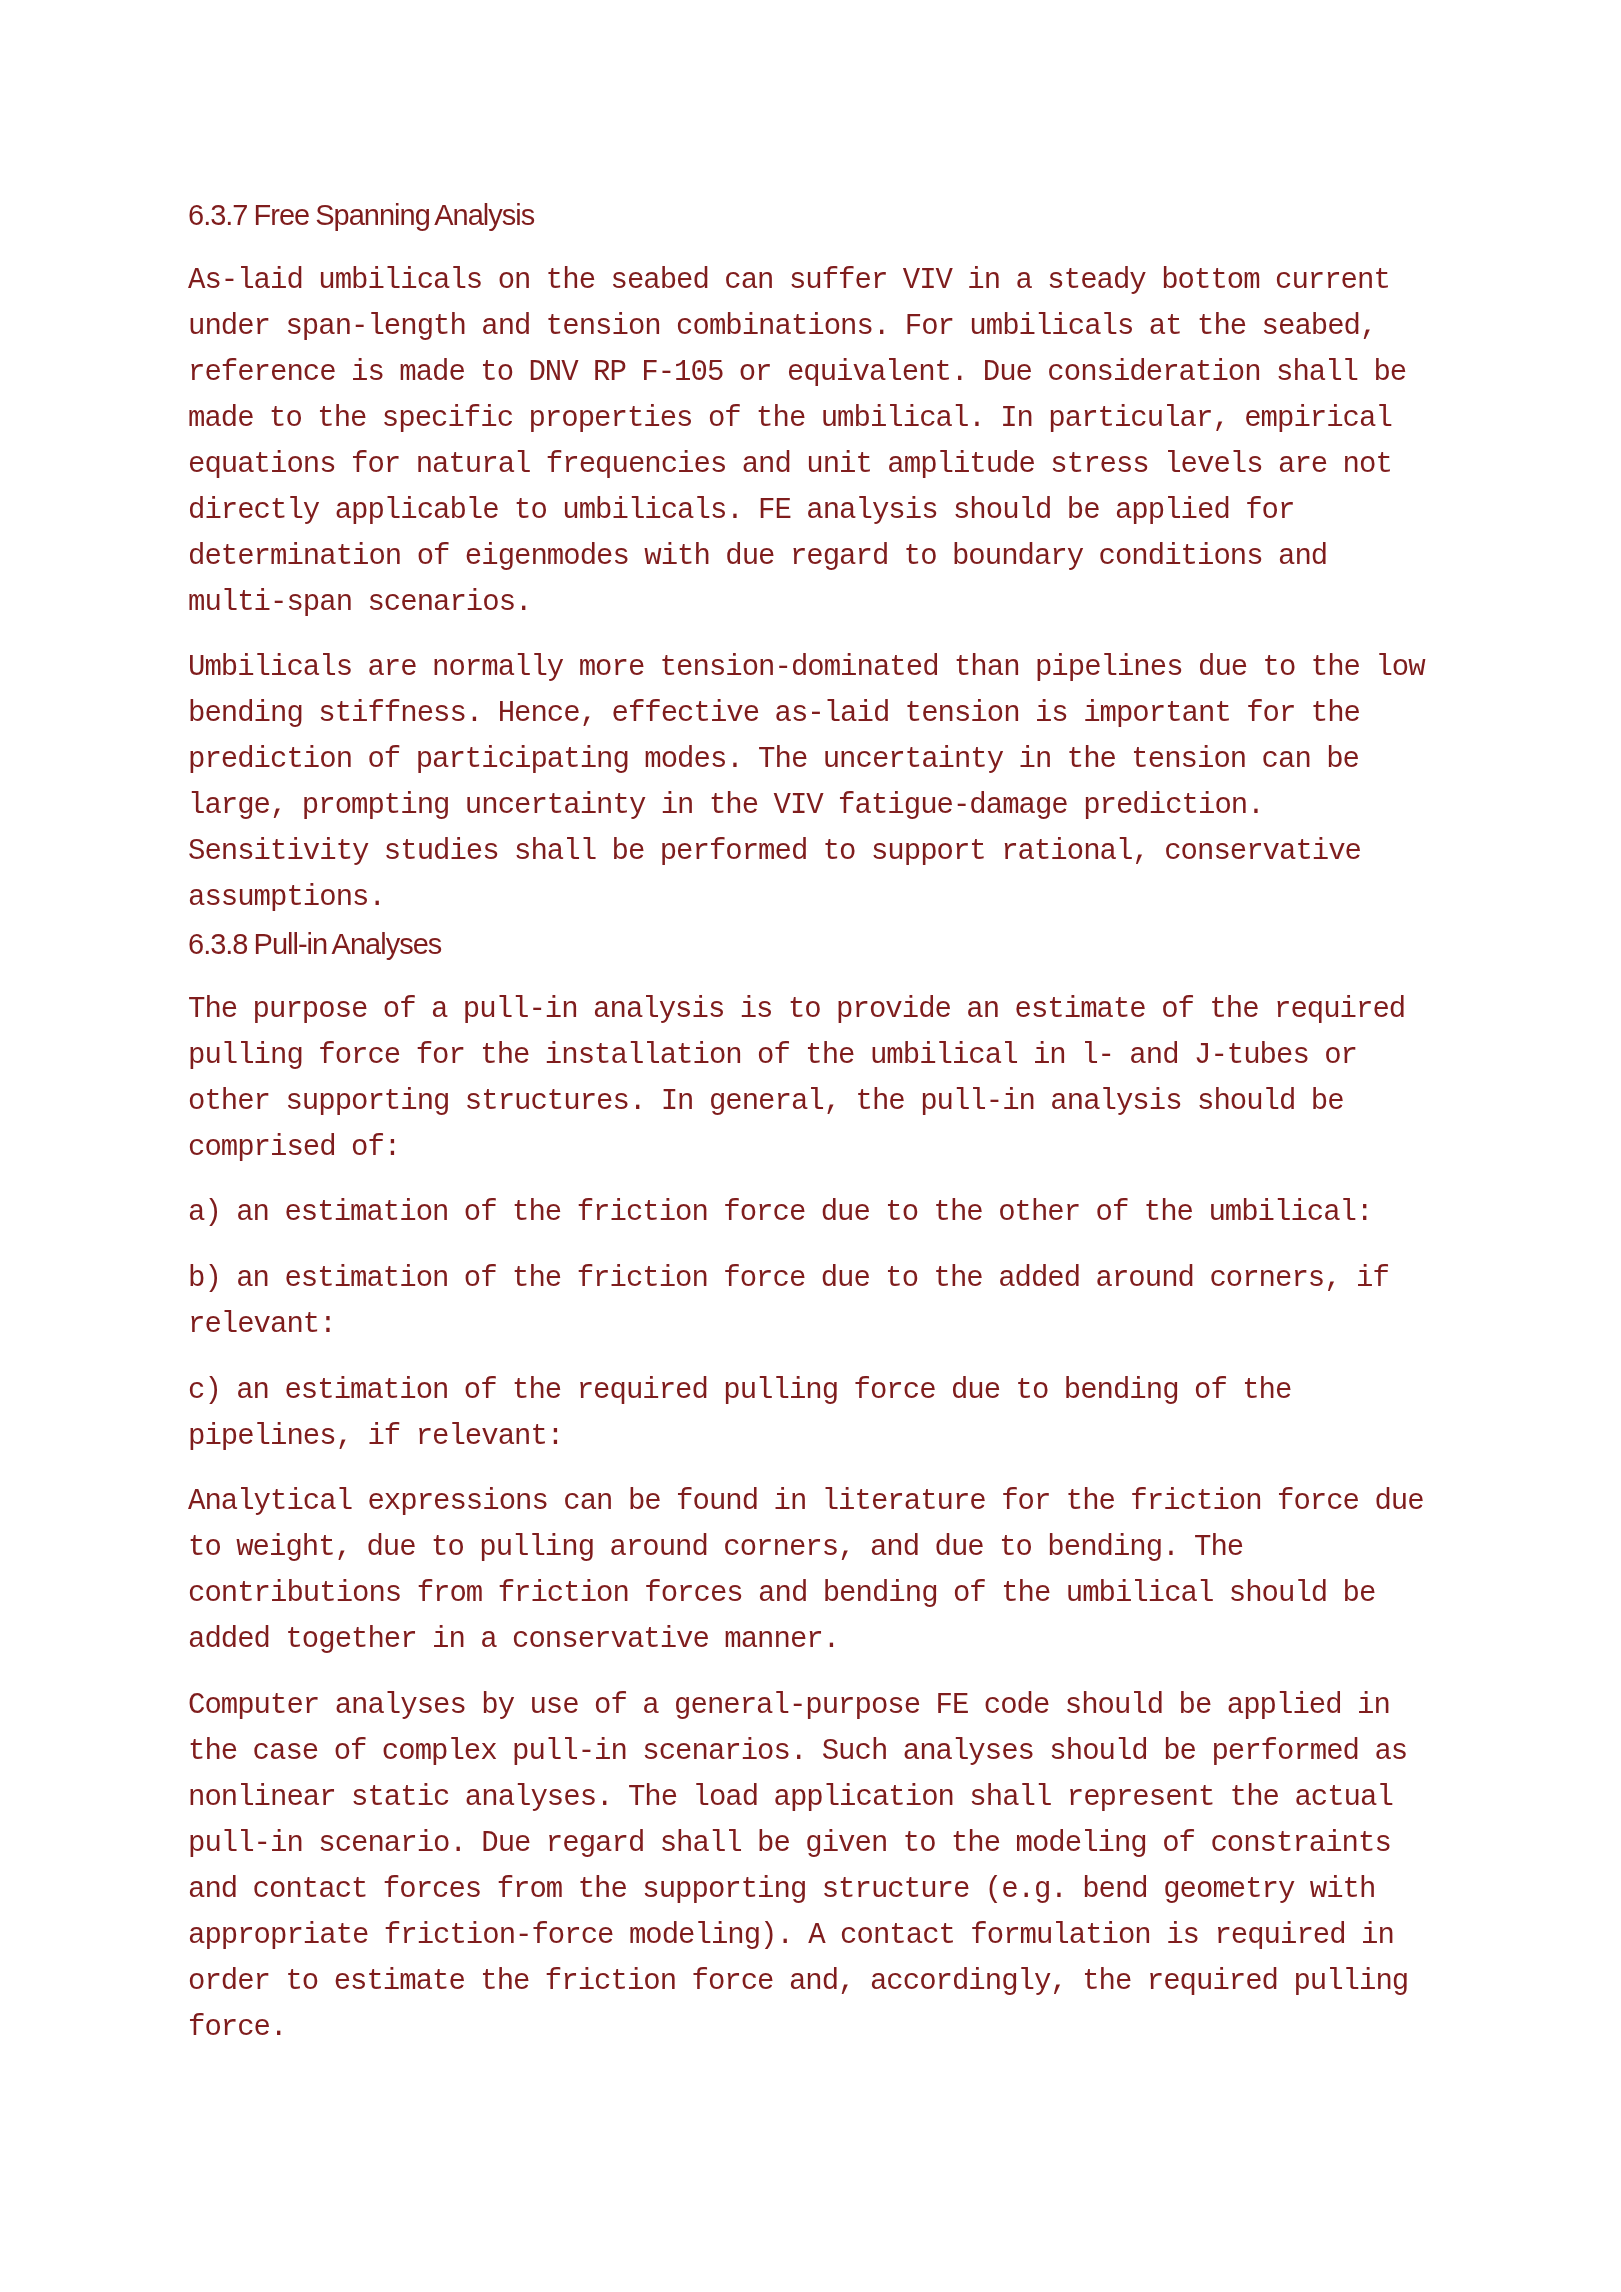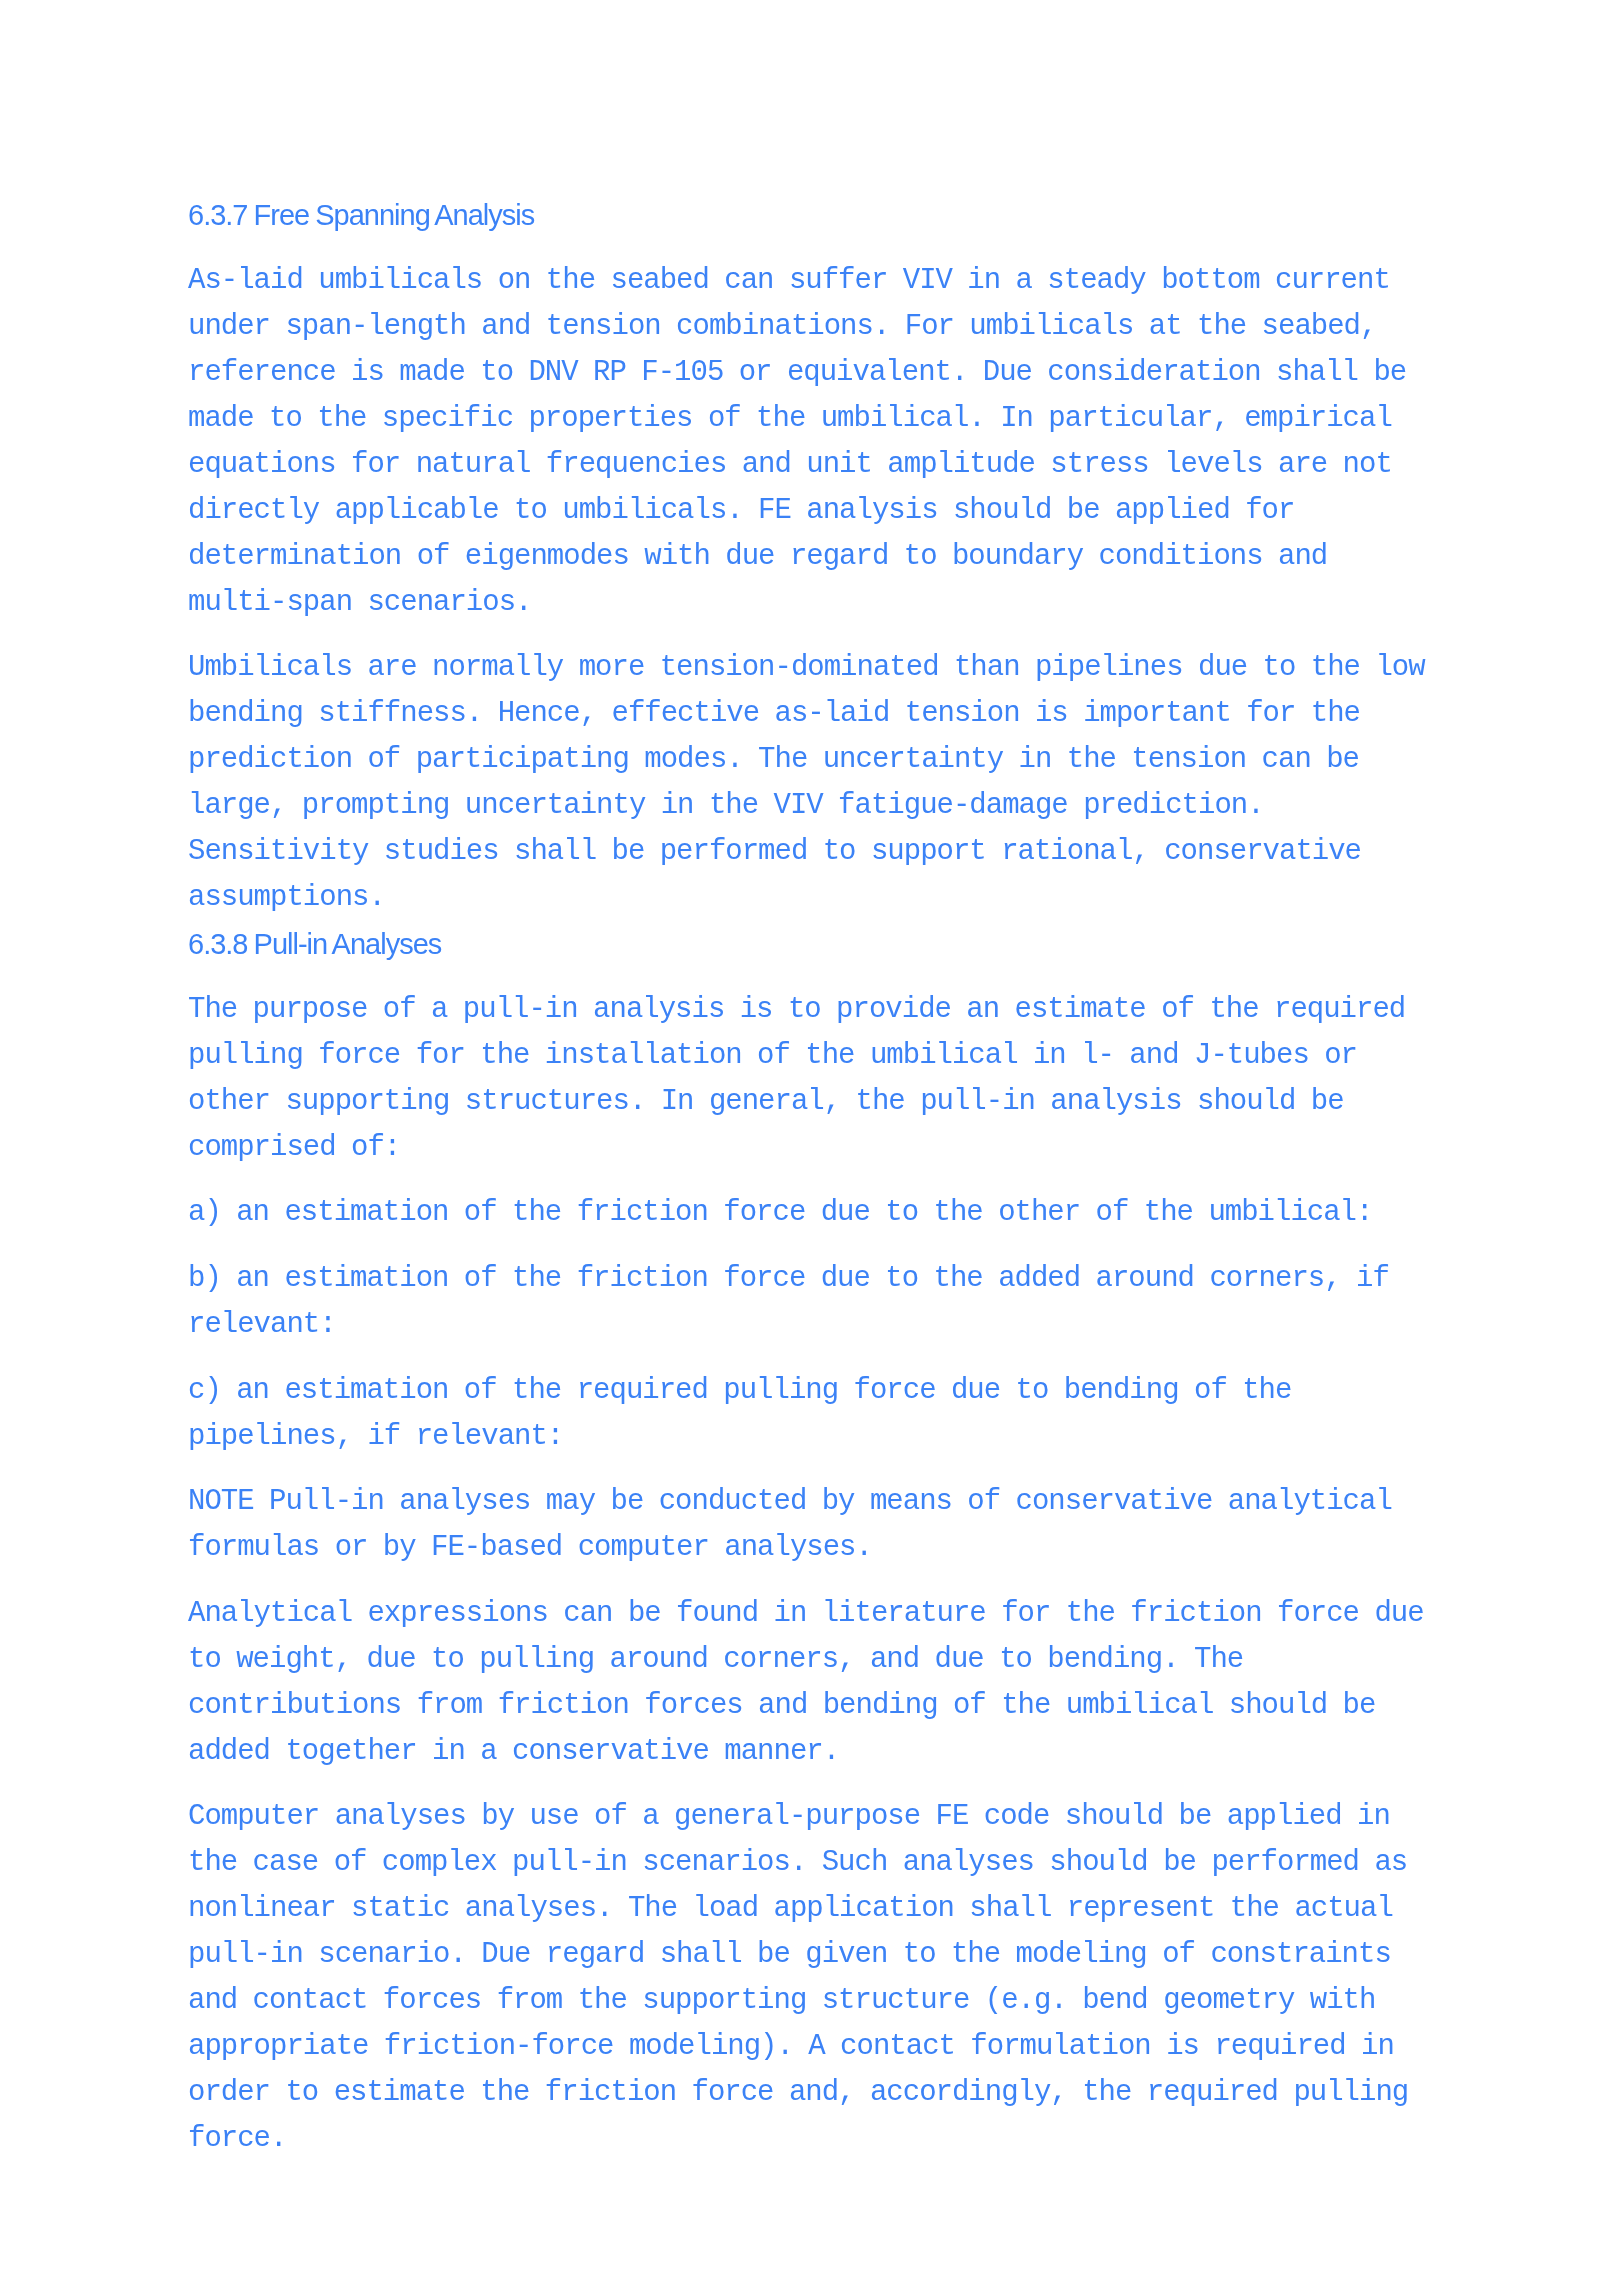--- a/index.html
+++ b/index.html
@@ -11,21 +11,21 @@
     width: 1621px;
     height: 2293px;
     overflow: hidden;
   }
   .page {
     box-sizing: border-box;
     width: 1621px;
     height: 2293px;
     padding: 192px 188px 39px 188px;
     background: #ffffff;
-    color: #3b82f6;
+    color: #7f1d1d;
     font-family: "Liberation Sans", sans-serif;
     font-size: 29px;
     line-height: 46px;
     letter-spacing: -1px;
     word-spacing: -1px;
     text-align: left;
   }
   .page h2 {
     font-size: 29px;
     font-weight: 400;
@@ -61,21 +61,20 @@
 
     <p>The purpose of a pull-in analysis is to provide an estimate of the required pulling force for the installation of the umbilical in l- and J-tubes or other supporting structures. In general, the pull-in analysis should be comprised of:</p>
 
     <p>a) an estimation of the friction force due to the other of the umbilical:</p>
 
     <p>b) an estimation of the friction force due to the added around corners, if relevant:</p>
 
     <p>c) an estimation of the required pulling force due to bending of the pipelines, if relevant:</p>
 
 
-    <p>NOTE Pull-in analyses may be conducted by means of conservative analytical formulas or by FE-based computer analyses.</p>
 
     <p>Analytical expressions can be found in literature for the friction force due to weight, due to pulling around corners, and due to bending. The contributions from friction forces and bending of the umbilical should be added together in a conservative manner.</p>
 
     <p>Computer analyses by use of a general-purpose FE code should be applied in the case of complex pull-in scenarios. Such analyses should be performed as nonlinear static analyses. The load application shall represent the actual pull-in scenario. Due regard shall be given to the modeling of constraints and contact forces from the supporting structure (e.g. bend geometry with appropriate friction-force modeling). A contact formulation is required in order to estimate the friction force and, accordingly, the required pulling force.</p>
   </section>
 
 </main>
 
 
 </body></html>

